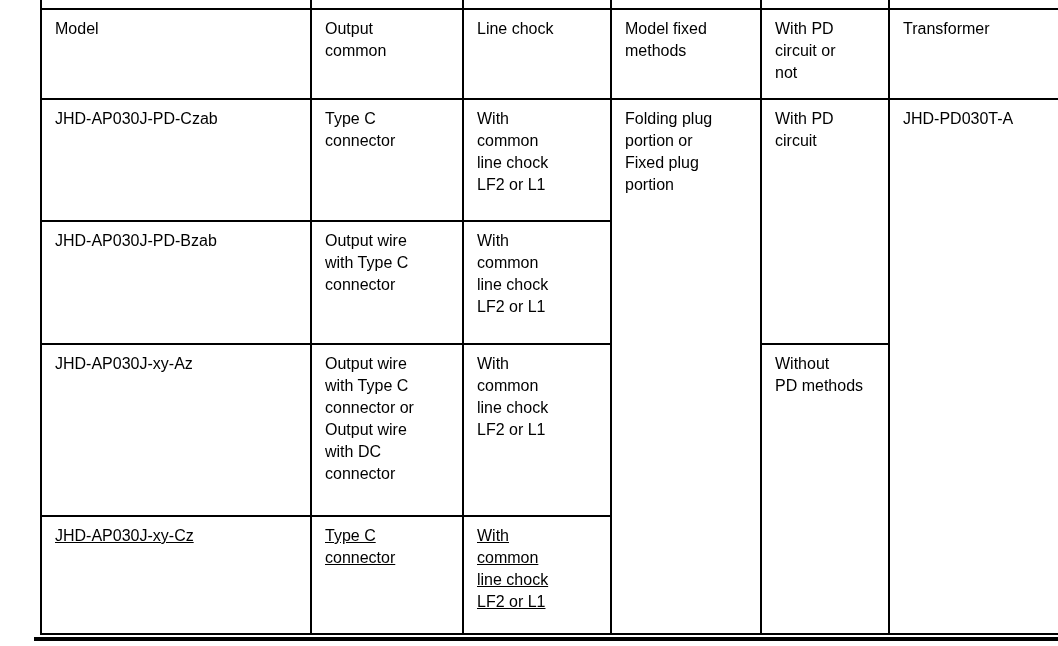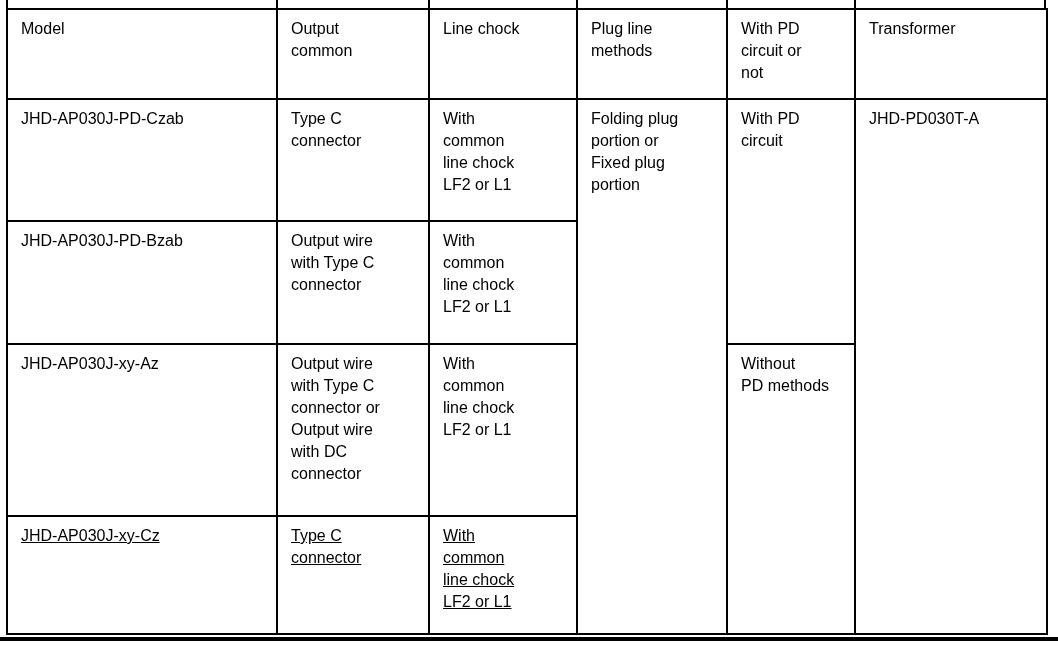--- a/index.html
+++ b/index.html
@@ -11,20 +11,21 @@
     width: 1058px;
     height: 646px;
     position: relative;
     overflow: hidden;
     font-family: "Liberation Sans", sans-serif;
   }
   .page {
     position: absolute;
     inset: 0;
     background: #ffffff;
+    margin-left: 34px;
   }
   
   .tick {
     position: absolute;
     top: 0;
     width: 2px;
     height: 10px;
     background: #000000;
   }
   .tick.t0 { left: 6px; }
@@ -102,21 +103,21 @@
         <col class="c3">
         <col class="c4">
         <col class="c5">
     </colgroup>
     <tbody>
       <tr class="r-header">
         <th>Model</th>
         <th>Output
 common</th>
         <th>Line chock</th>
-        <th>Plug line
+        <th>Model fixed
 methods</th>
         <th>With PD
 circuit or
 not</th>
         <th>Transformer</th>
       </tr>
 
       <tr class="r1">
         <td>JHD-AP030J-PD-Czab</td>
         <td>Type C

